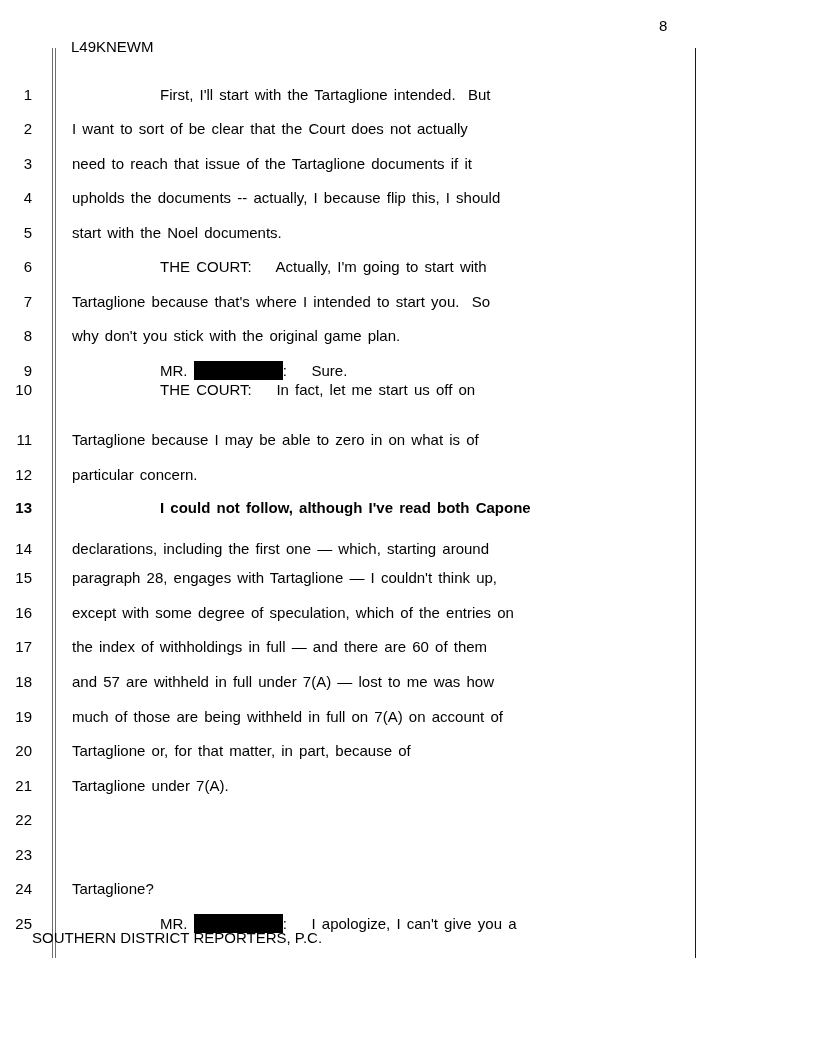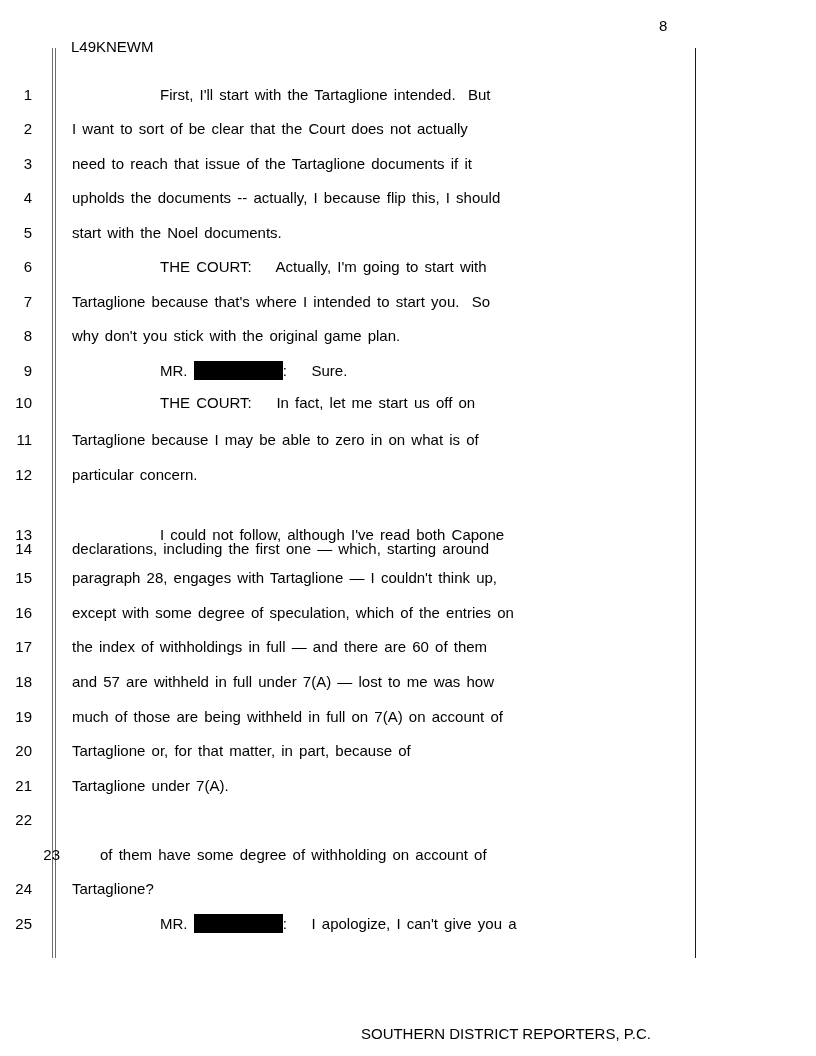--- a/index.html
+++ b/index.html
@@ -74,24 +74,25 @@
   .redaction-box {
     display: inline-block;
     width: 89px;
     height: 19px;
     vertical-align: -4px;
     background: #000000;
   }
   .footer {
     position: absolute;
     left: 0;
-    top: 1025px;
+    top: 929px;
     width: 651px;
-    text-align: right;
+    text-align: left;
     line-height: 18.5px;
+    padding-left: 32px;
   }
 </style>
 </head>
 <body>
 
 <div class="page">
 
   <div class="page-number">8</div>
 
   <div class="header-id">L49KNEWM</div>
@@ -129,33 +130,33 @@
         <span class="line-text">Tartaglione because that's where I intended to start you.  So</span>
       </div>
       <div class="line-row" style="top: 326.42px;">
         <span class="line-num">8</span>
         <span class="line-text">why don't you stick with the original game plan.</span>
       </div>
       <div class="line-row" style="top: 360.98px;">
         <span class="line-num">9</span>
         <span class="line-text indent">MR. <span class="redaction-box" style="background: rgb(0, 0, 0);"></span>:    Sure.</span>
       </div>
-      <div class="line-row" style="top: 393px;">
+      <div class="line-row" style="top: 380px;">
         <span class="line-num">10</span>
         <span class="line-text indent">THE COURT:    In fact, let me start us off on</span>
       </div>
       <div class="line-row" style="top: 430.1px;">
         <span class="line-num">11</span>
         <span class="line-text">Tartaglione because I may be able to zero in on what is of</span>
       </div>
       <div class="line-row" style="top: 464.66px;">
         <span class="line-num">12</span>
         <span class="line-text">particular concern.</span>
       </div>
-      <div class="line-row" style="top: 525px;">
+      <div class="line-row" style="top: 498px; font-weight: bold;">
         <span class="line-num">13</span>
         <span class="line-text indent">I could not follow, although I've read both Capone</span>
       </div>
       <div class="line-row" style="top: 539px;">
         <span class="line-num">14</span>
         <span class="line-text">declarations, including the first one — which, starting around</span>
       </div>
       <div class="line-row" style="top: 568.34px;">
         <span class="line-num">15</span>
         <span class="line-text">paragraph 28, engages with Tartaglione — I couldn't think up,</span>
@@ -180,23 +181,22 @@
         <span class="line-num">20</span>
         <span class="line-text">Tartaglione or, for that matter, in part, because of</span>
       </div>
       <div class="line-row" style="top: 775.7px;">
         <span class="line-num">21</span>
         <span class="line-text">Tartaglione under 7(A).</span>
       </div>
       <div class="line-row" style="top: 810.26px;">
         <span class="line-num">22</span>
       </div>
-      <div class="line-row" style="top: 844.82px; margin-left: 28px;">
+      <div class="line-row" style="top: 844.82px;">
         <span class="line-num">23</span>
-        <span class="line-text">of them have some degree of withholding on account of</span>
       </div>
       <div class="line-row" style="top: 879.38px;">
         <span class="line-num">24</span>
         <span class="line-text">Tartaglione?</span>
       </div>
       <div class="line-row" style="top: 913.94px;">
         <span class="line-num">25</span>
         <span class="line-text indent">MR. <span class="redaction-box" style="background: rgb(0, 0, 0);"></span>:    I apologize, I can't give you a</span>
       </div>
     </div>

